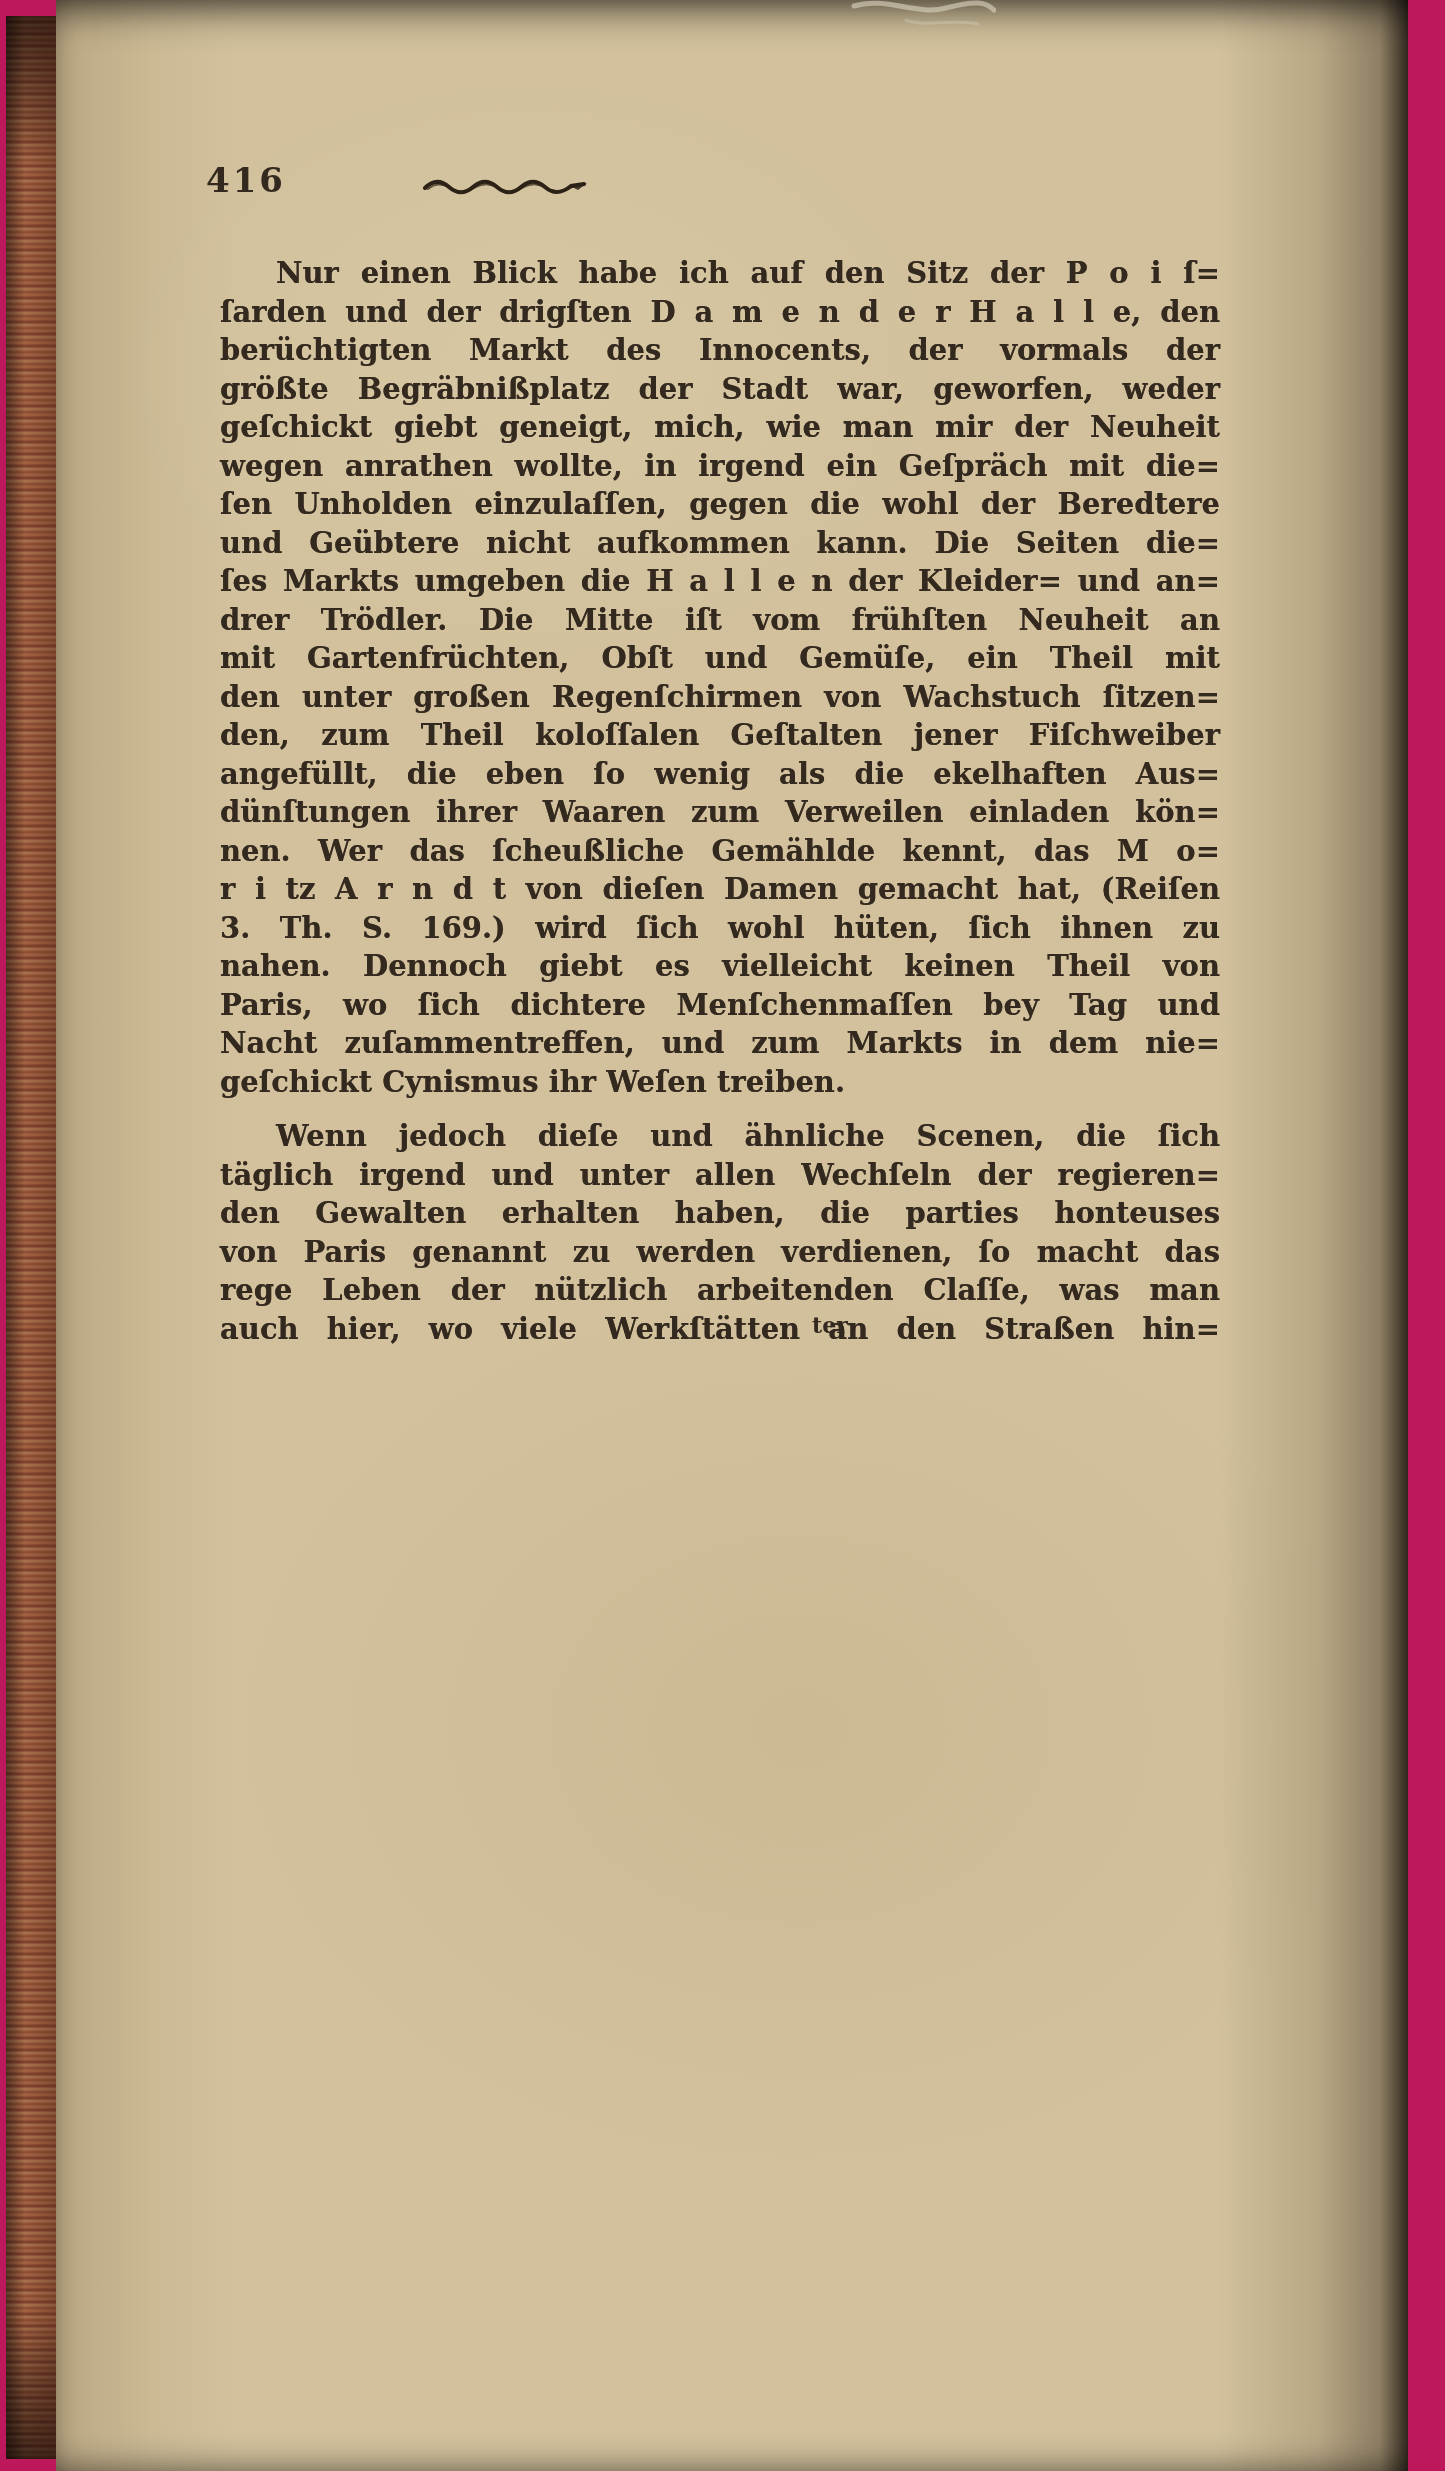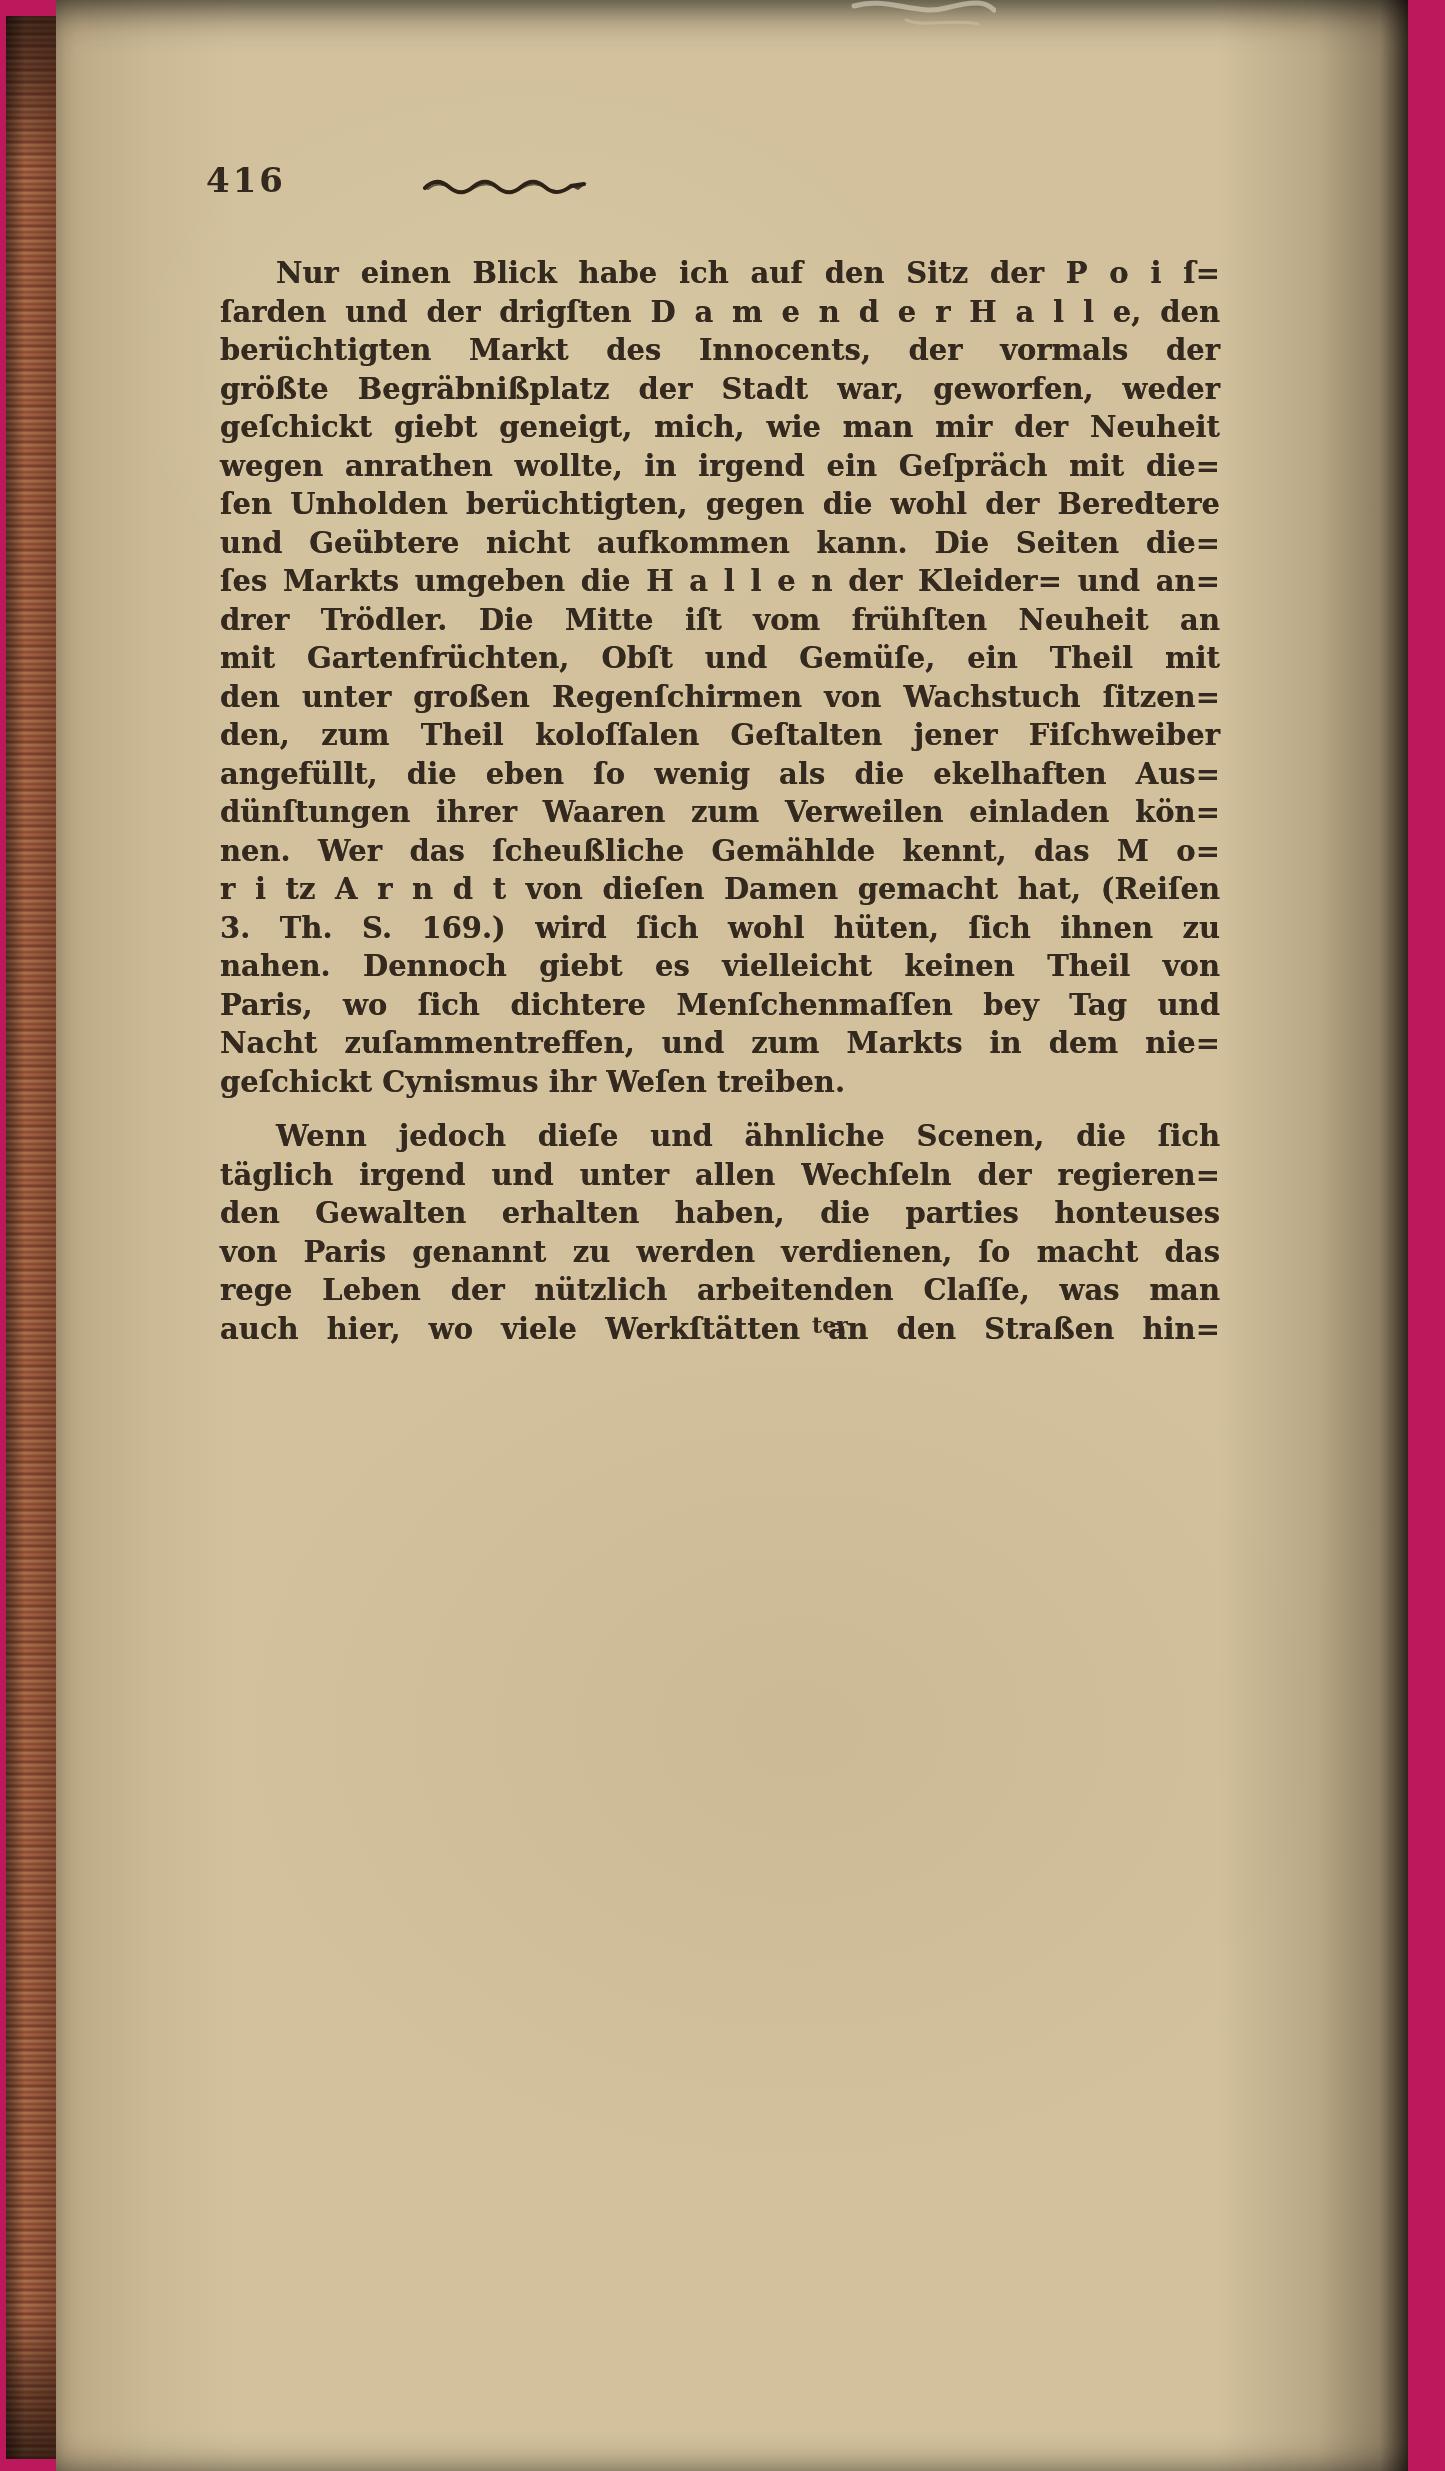--- a/index.html
+++ b/index.html
@@ -137,21 +137,21 @@
     </svg>
 
     <div class="text-block">
         <div class="para">
           <div class="line indent">Nur einen Blick habe ich auf den Sitz der P o i ſ=</div>
           <div class="line">ſarden und der drigſten D a m e n  d e r  H a l l e, den</div>
           <div class="line">berüchtigten Markt des Innocents, der vormals der</div>
           <div class="line">größte Begräbnißplatz der Stadt war, geworfen, weder</div>
           <div class="line">geſchickt giebt geneigt, mich, wie man mir der Neuheit</div>
           <div class="line">wegen anrathen wollte, in irgend ein Geſpräch mit die=</div>
-          <div class="line">ſen Unholden berüchtigten, gegen die wohl der Beredtere</div>
+          <div class="line">ſen Unholden einzulaſſen, gegen die wohl der Beredtere</div>
           <div class="line">und Geübtere nicht aufkommen kann.  Die Seiten die=</div>
           <div class="line">ſes Markts umgeben die H a l l e n der Kleider= und an=</div>
           <div class="line">drer Trödler.  Die Mitte iſt vom frühſten Neuheit an</div>
           <div class="line">mit Gartenfrüchten, Obſt und Gemüſe, ein Theil mit</div>
           <div class="line">den unter großen Regenſchirmen von Wachstuch ſitzen=</div>
           <div class="line">den, zum Theil koloſſalen Geſtalten jener Fiſchweiber</div>
           <div class="line">angefüllt, die eben ſo wenig als die ekelhaften Aus=</div>
           <div class="line">dünſtungen ihrer Waaren zum Verweilen einladen kön=</div>
           <div class="line">nen.  Wer das ſcheußliche Gemählde kennt, das M o=</div>
           <div class="line">r i tz  A r n d t  von dieſen Damen gemacht hat, (Reiſen</div>

